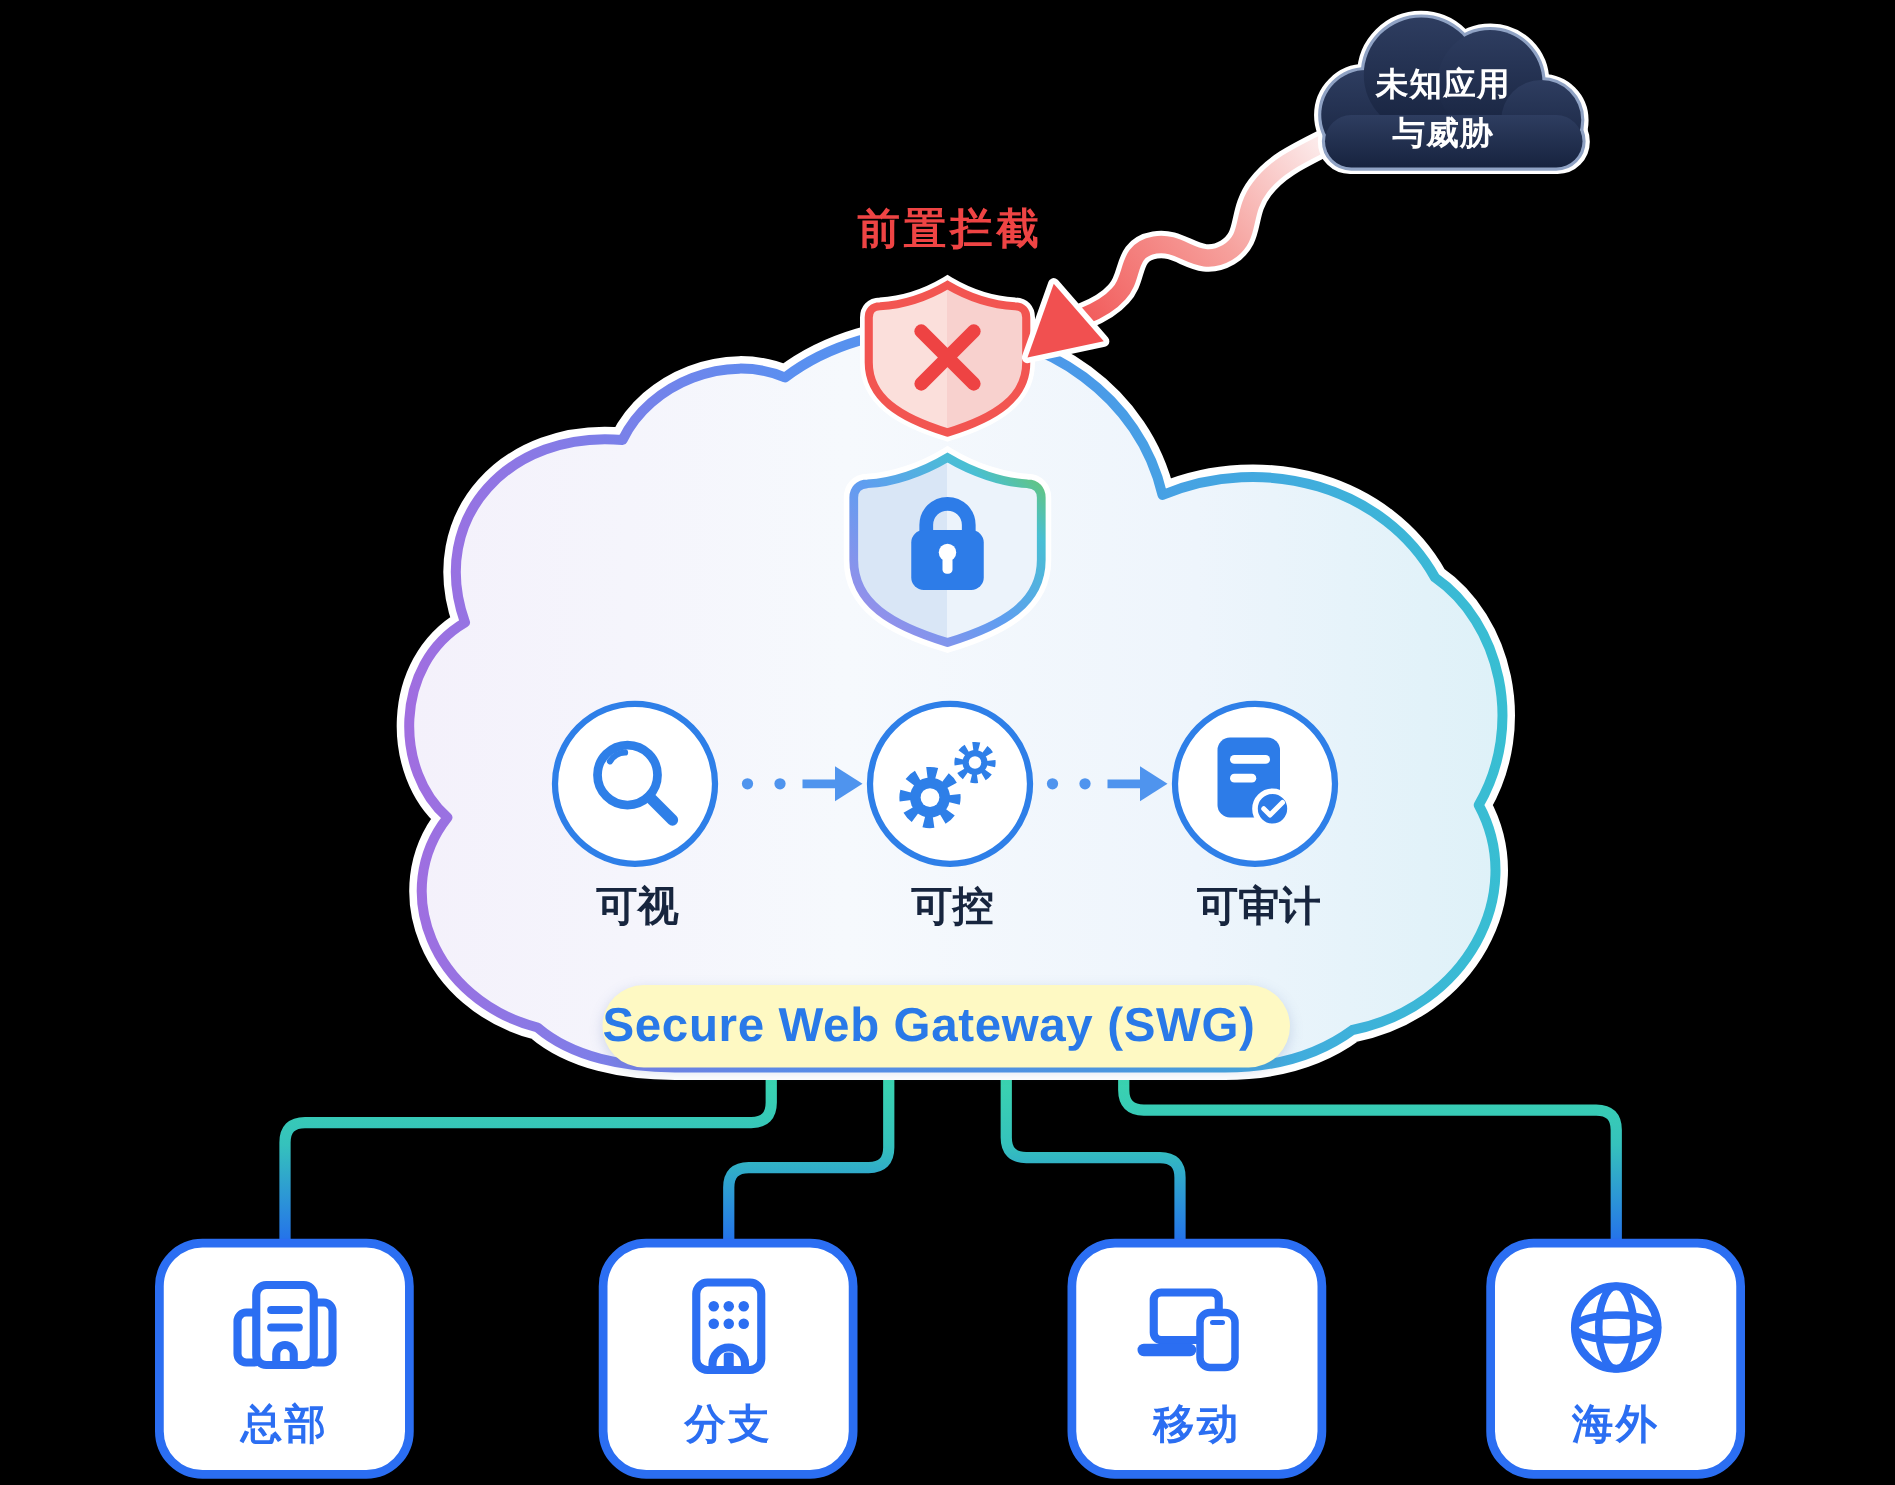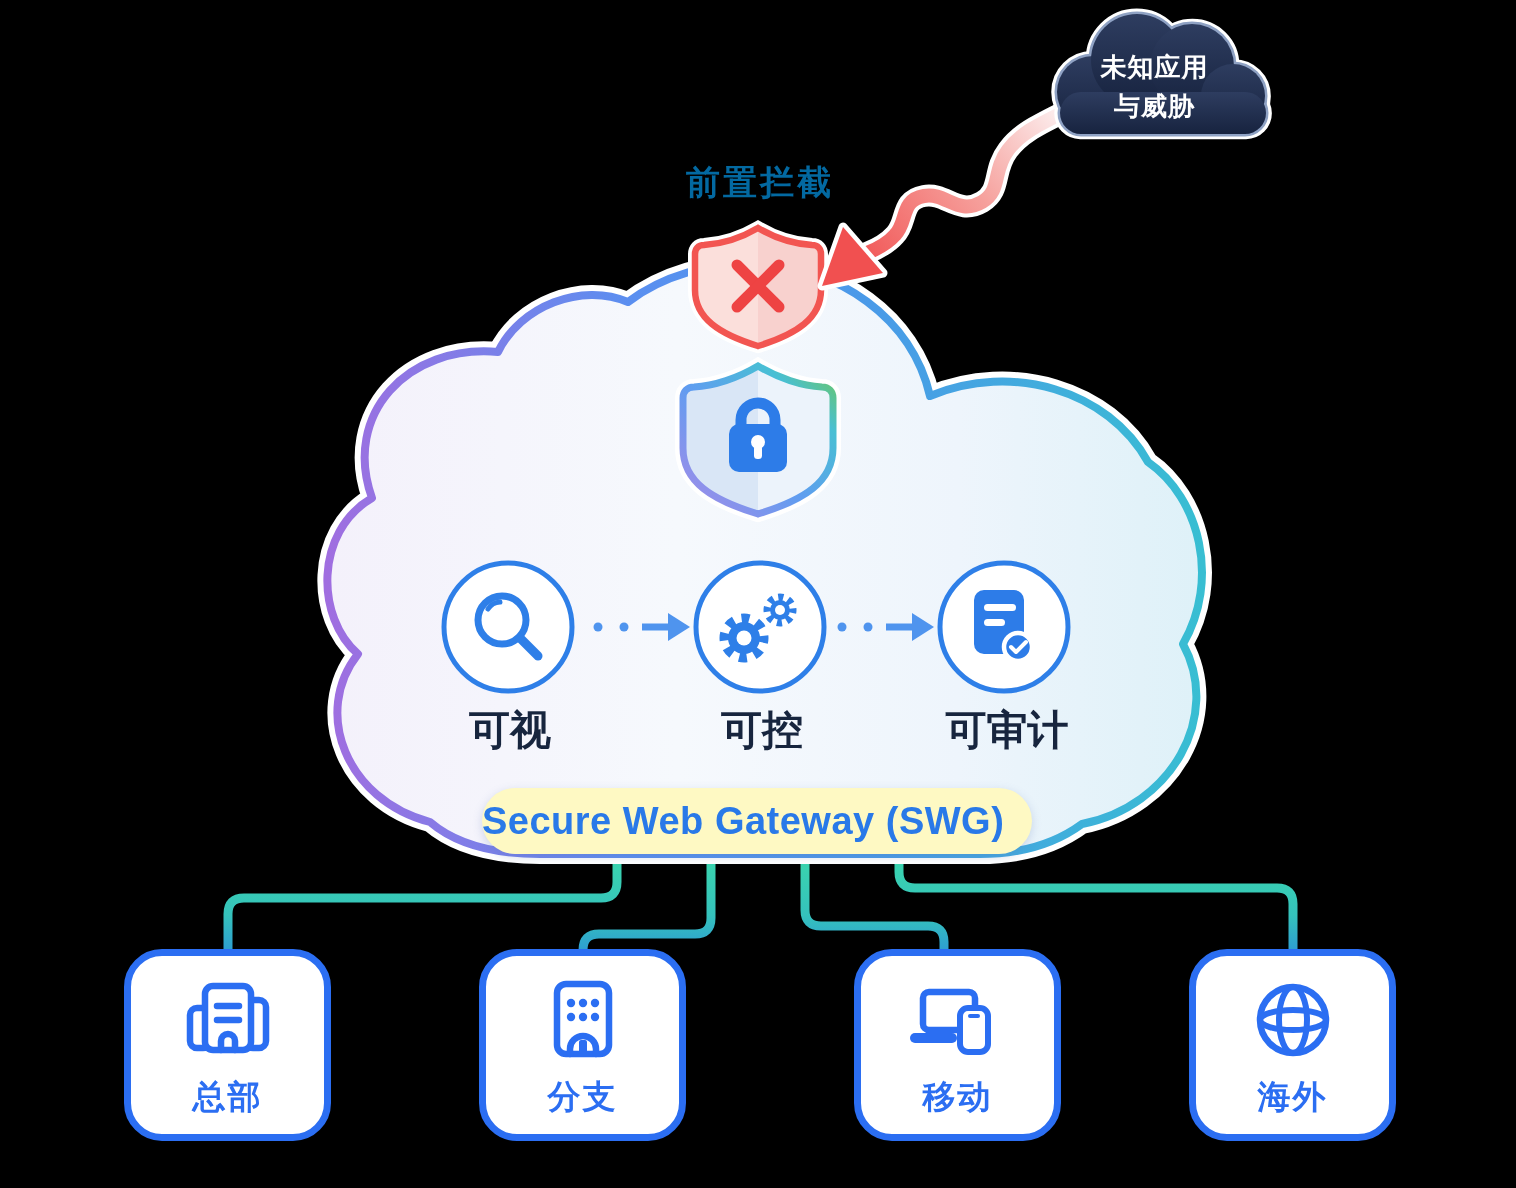--- a/index.html
+++ b/index.html
@@ -6,36 +6,36 @@
   .stage{position:relative;width:1516px;height:1188px;background:#000;overflow:hidden;
          font-family:"Liberation Sans","DejaVu Sans",sans-serif;}
   .stage svg.scene{position:absolute;left:0;top:0;}
   .abs{position:absolute;}
 
   
   .threat-text{left:1052px;top:48px;width:205px;text-align:center;color:#fff;
     font-weight:bold;font-size:26px;line-height:39px;letter-spacing:1px;}
 
   
-  .intercept{left:640px;top:160px;width:240px;text-align:center;color:#0369a1;
+  .intercept{left:640px;top:160px;width:240px;text-align:center;color:#ef4444;
     font-weight:bold;font-size:34px;letter-spacing:3px;}
 
   
   .cap-label{width:220px;text-align:center;color:#17253e;font-weight:bold;
-    font-size:41px;top:703px;}
+    font-size:33px;top:703px;}
   .cap-1{left:400px;} .cap-2{left:652px;} .cap-3{left:897px;}
 
   
   .pill{left:482px;top:788px;width:550px;height:66px;background:#fef9c3;border-radius:33px;
     display:flex;align-items:center;
     box-shadow:0 3px 10px rgba(90,120,180,.25);}
   .pill span{color:#2979e8;font-weight:bold;font-size:38px;letter-spacing:.5px;}
 
   
-  .card{top:949px;width:207px;height:192px;background:#fff;border:7px solid #2b6ef2;
+  .card{top:991px;width:207px;height:192px;background:#fff;border:7px solid #2b6ef2;
     border-radius:38px;box-sizing:border-box;display:flex;flex-direction:column;
     align-items:center;justify-content:space-between;padding:16px 0 14px 0;}
   .card .icon{width:100px;height:100px;}
   .card .lbl{color:#2b6ef2;font-weight:bold;font-size:33px;letter-spacing:2px;}
   .card-1{left:124px;} .card-2{left:479px;} .card-3{left:841px;margin-left:13px;} .card-4{left:1189px;}
 </style>
 </head>
 <body>
 
 <div class="stage">

